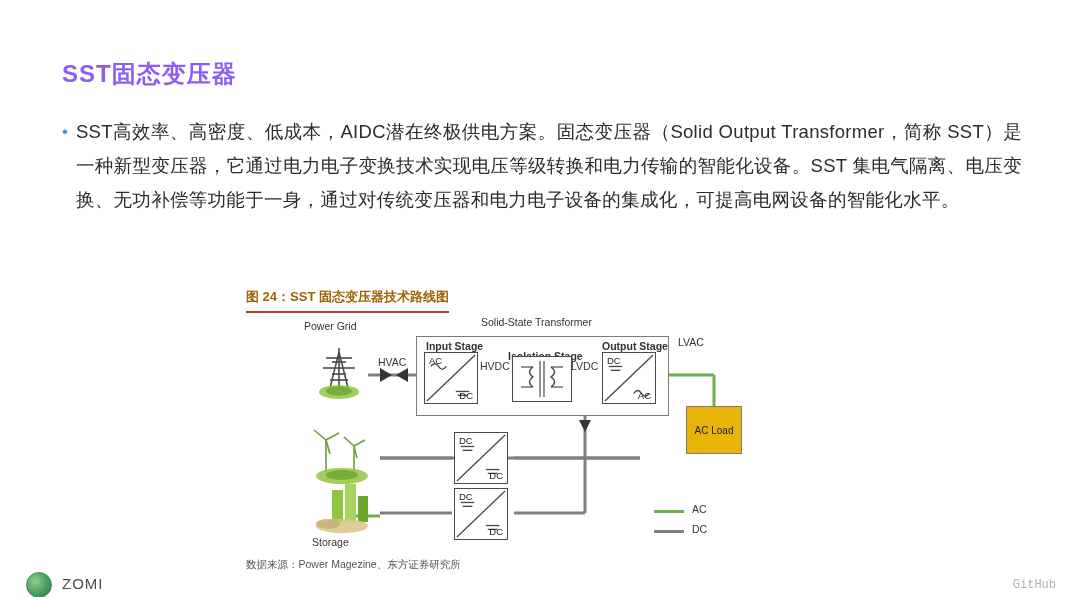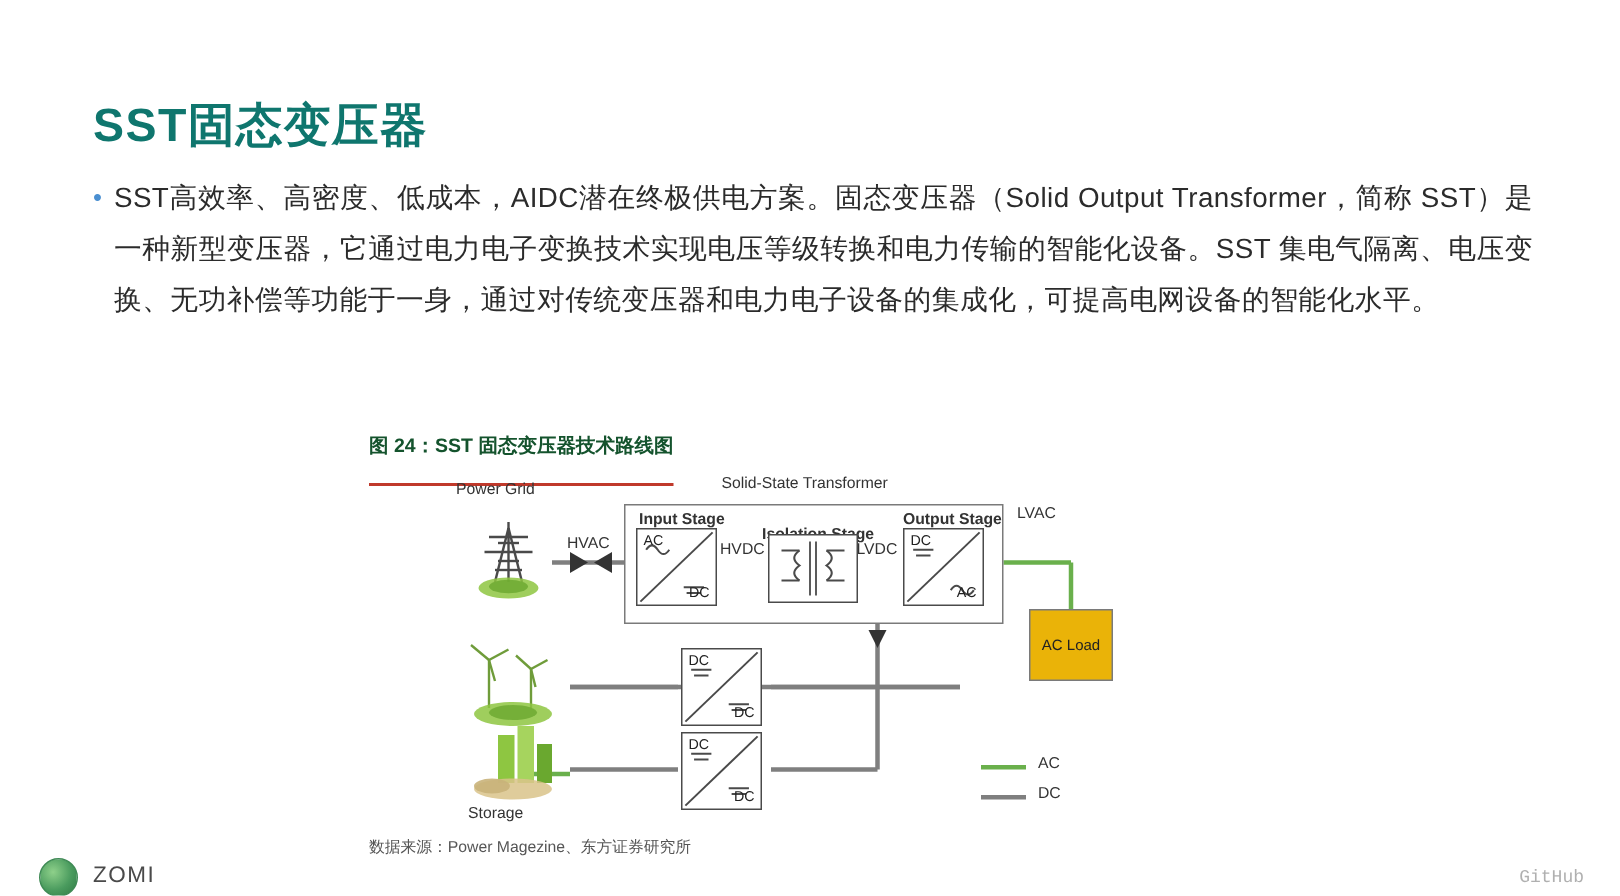--- a/index.html
+++ b/index.html
@@ -19,23 +19,23 @@
     left: 0; top: 0;
     width: 1080px;
     height: 597px;
     background: #ffffff;
   }
   
   .title {
     position: absolute;
     left: 62px;
     top: 42px;
-    font-size: 31px;
+    font-size: 24px;
     font-weight: bold;
-    color: #0f766e;
+    color: #8b5cf6;
     letter-spacing: 1px;
     white-space: nowrap;
   }
   
   .bullet-row {
     position: absolute;
     left: 62px;
     top: 115px;
     width: 960px;
     display: flex;
@@ -55,23 +55,23 @@
     letter-spacing: 0.3px;
     text-align: justify;
   }
   
   .fig-caption {
     position: absolute;
     left: 246px;
     top: 288px;
     font-size: 13px;
     font-weight: bold;
-    color: #14532d;
+    color: #a16207;
     border-bottom: 2px solid #c0392b;
-    padding-bottom: 16px;
+    padding-bottom: 5px;
     white-space: nowrap;
   }
   
   .figure {
     position: absolute;
     left: 230px;
     top: 308px;
     width: 620px;
     height: 250px;
   }

